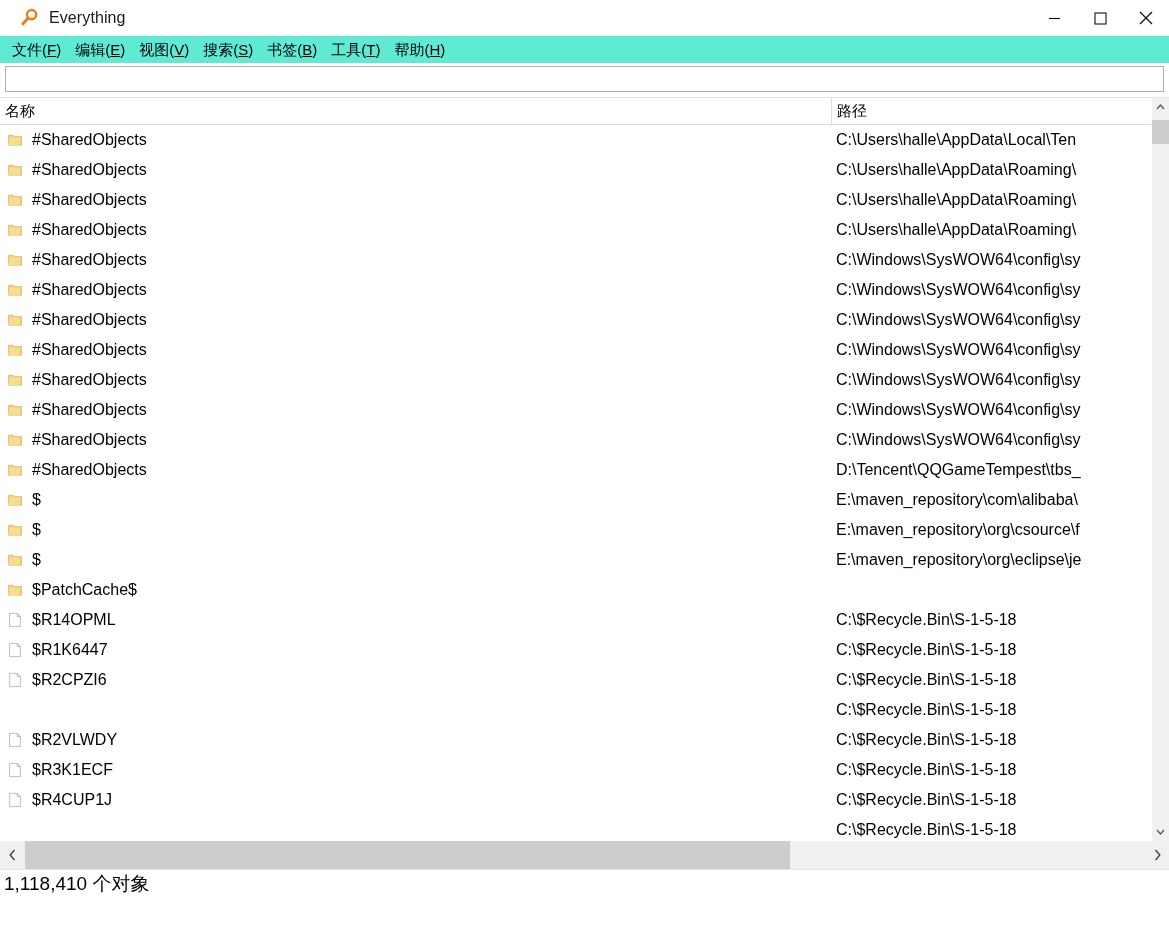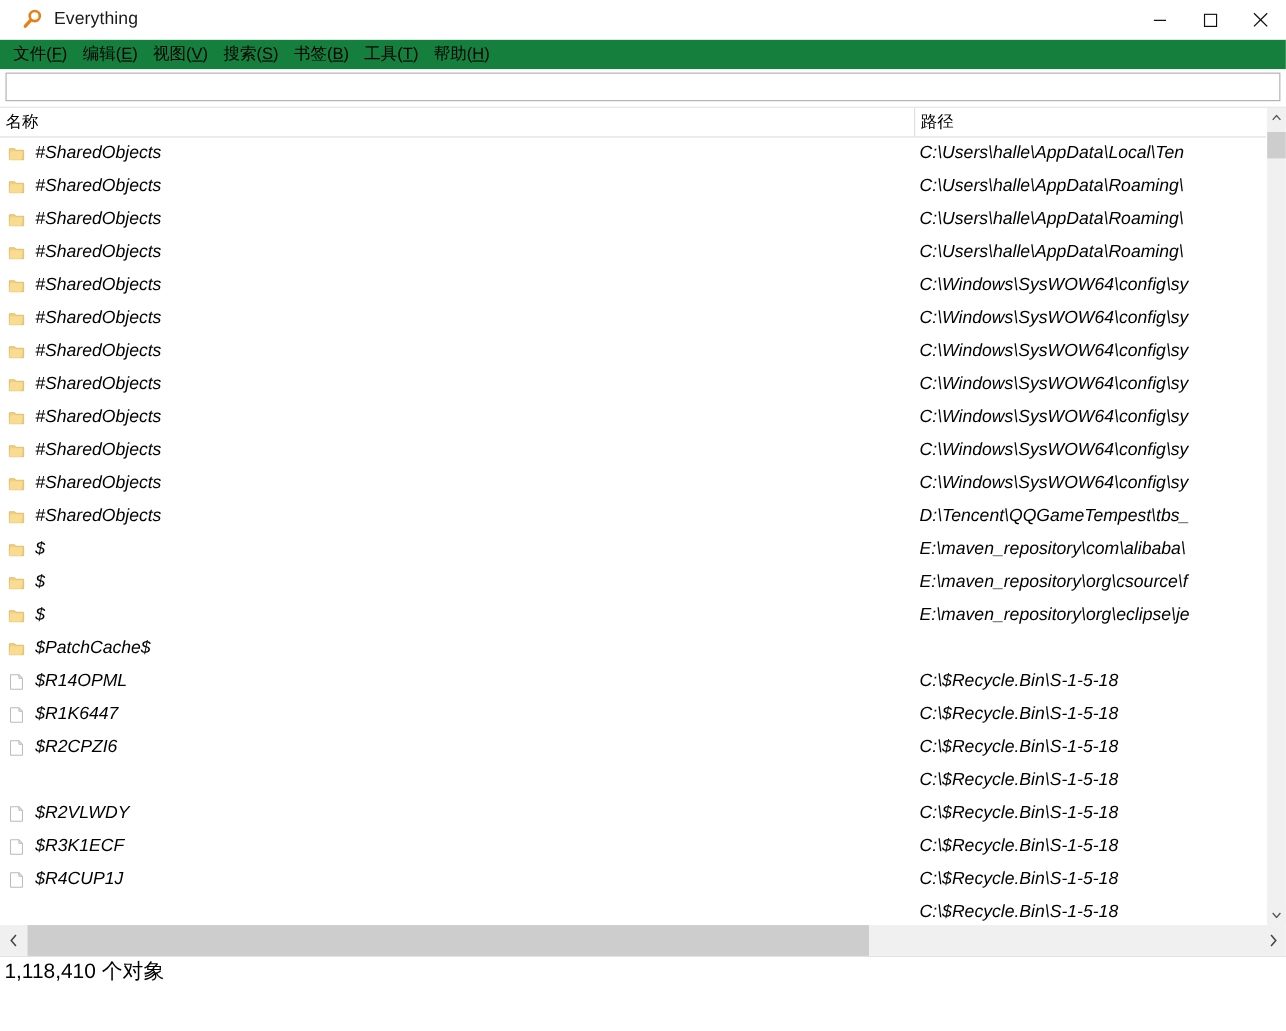--- a/index.html
+++ b/index.html
@@ -54,21 +54,21 @@
     justify-content: center;
     background: transparent;
     border: none;
     padding: 0;
   }
   .win-btn svg { display: block; }
 
   
   .menubar {
     height: 27px;
-    background: #15803d;
+    background: #5eead4;
     display: flex;
     align-items: center;
     padding-left: 5px;
     box-sizing: border-box;
   }
   .menu-item {
     font-size: 15px;
     color: #000000;
     padding: 2px 7px 3px 7px;
     white-space: nowrap;
@@ -132,21 +132,20 @@
     left: 0;
     top: 27px;
     right: 0;
     bottom: 28px;
     overflow: hidden;
   }
   .row {
     position: relative;
     height: 30px;
     white-space: nowrap;
-    font-style: italic;
   }
   .cell-name {
     position: absolute;
     left: 0;
     top: 0;
     width: 831px;
     height: 30px;
     display: flex;
     align-items: center;
     overflow: hidden;

